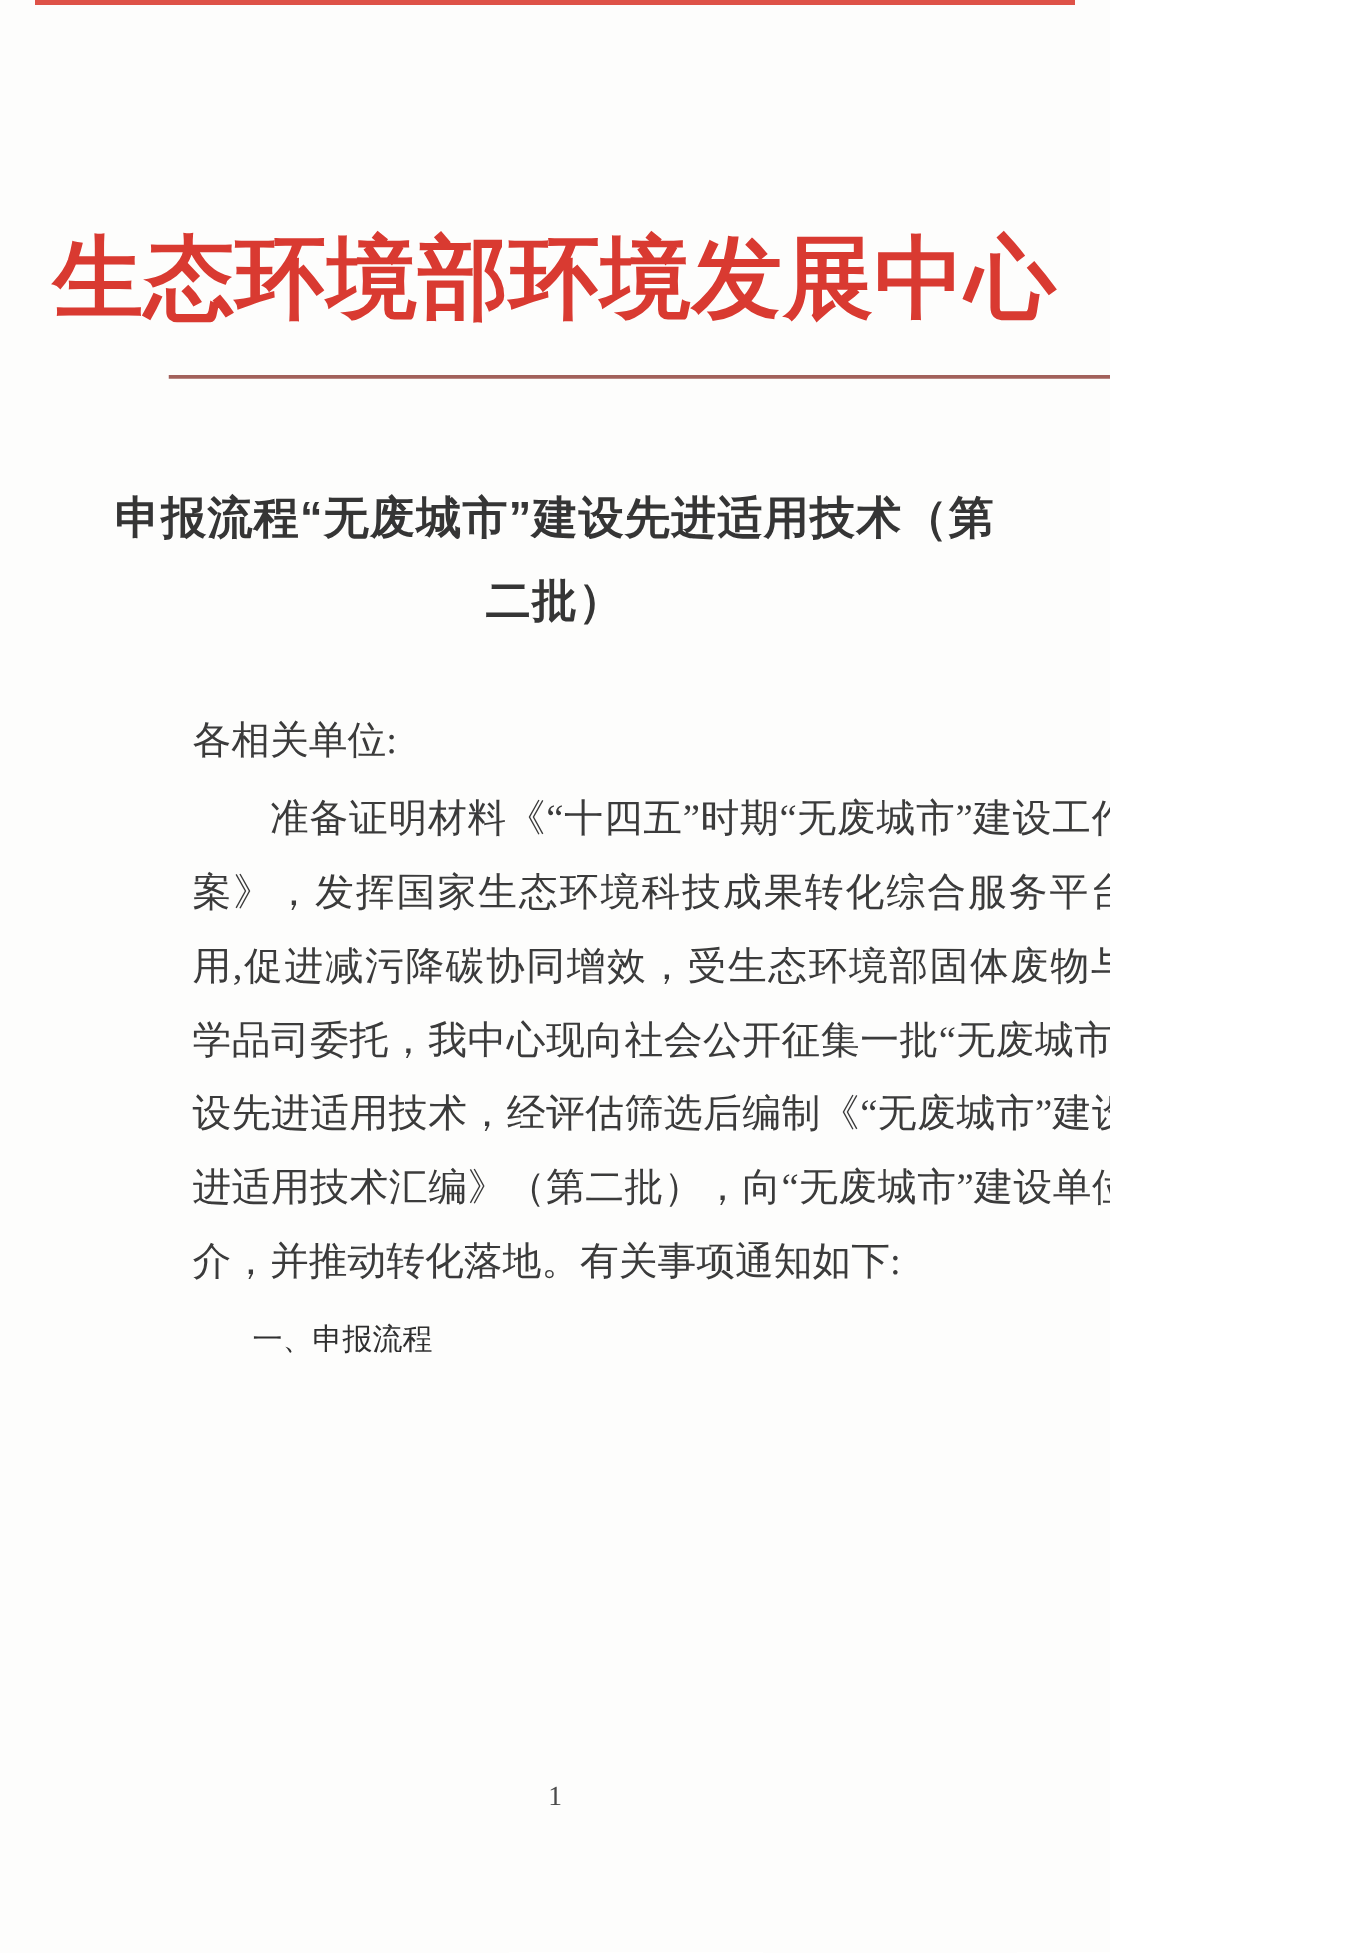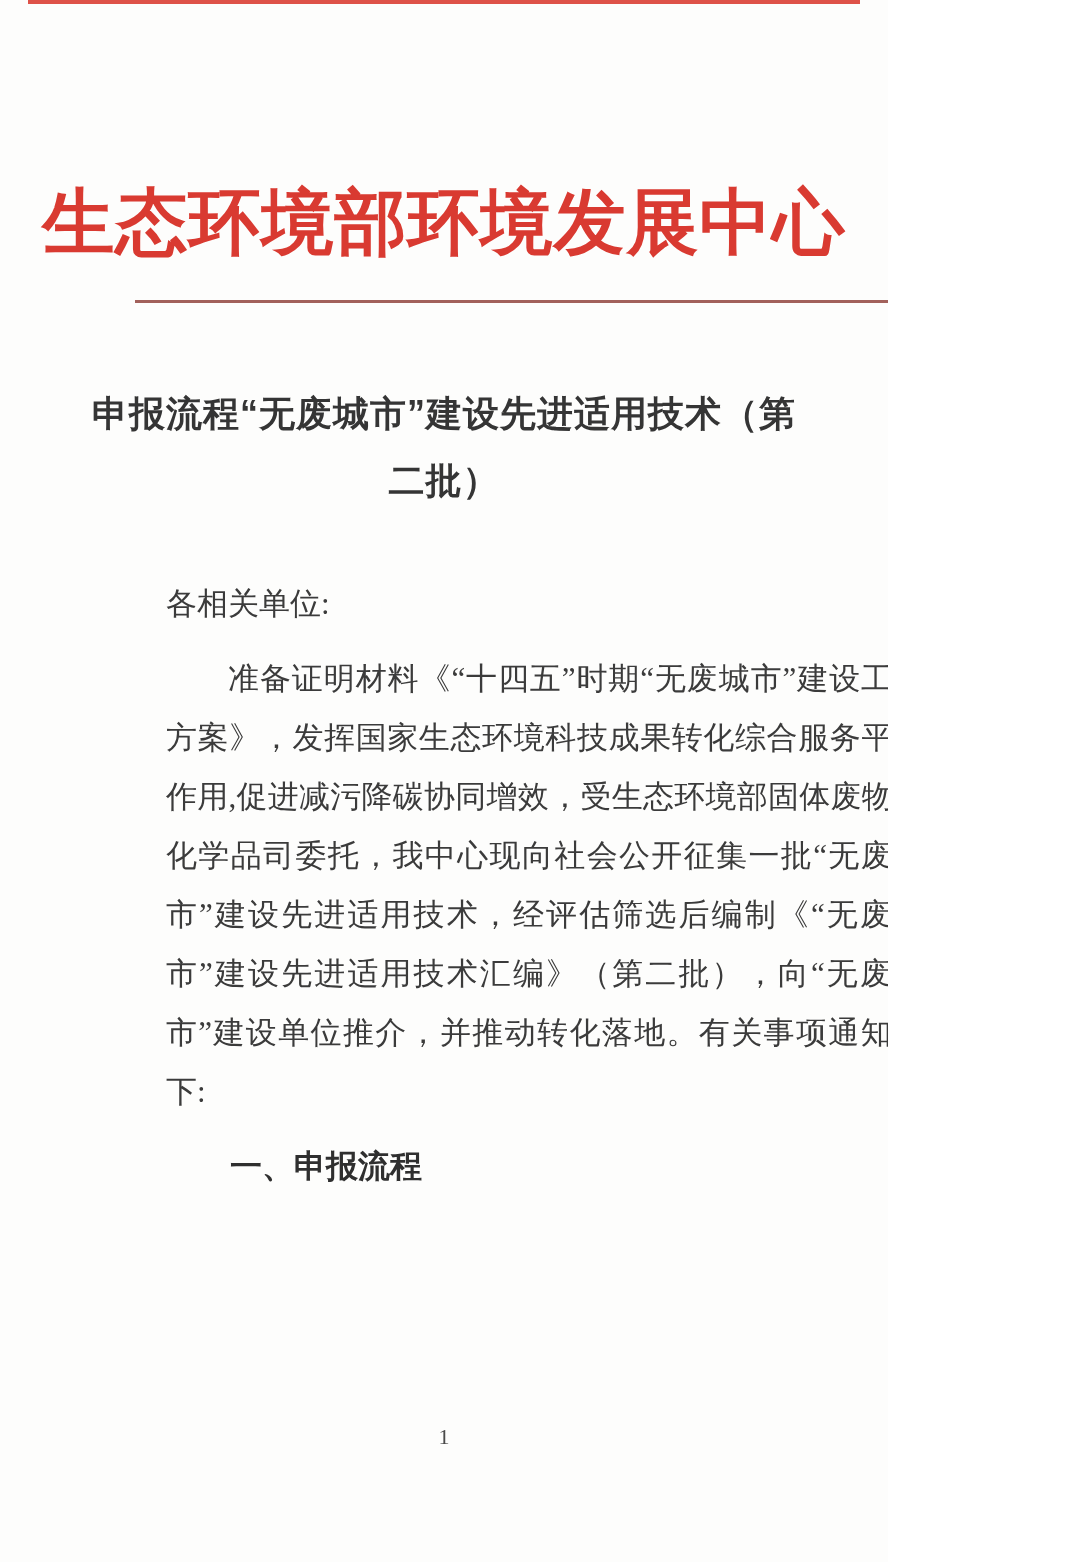--- a/index.html
+++ b/index.html
@@ -69,27 +69,27 @@
     top: 558px;
     left: 150px;
     width: 790px;
     font-size: 31px;
     line-height: 59px;
     text-align: justify;
     word-break: break-all;
     overflow-wrap: anywhere;
     color: var(--text-color);
   }
-  .body-text p { margin: 16px; }
+  .body-text p { margin: 4px; }
   .para { text-indent: 2em; }
   .section-heading {
     text-indent: 2em;
     font-family: "Liberation Sans", "DejaVu Sans", sans-serif;
-    font-weight: bold;
-    font-size: 32px;
+    font-weight: normal;
+    font-size: 24px;
     color: #2f2f2f;
   }
   .page-number {
     position: absolute;
     top: 1424px;
     left: 0;
     right: 0;
     text-align: center;
     font-size: 22px;
     color: #4a4a4a;

